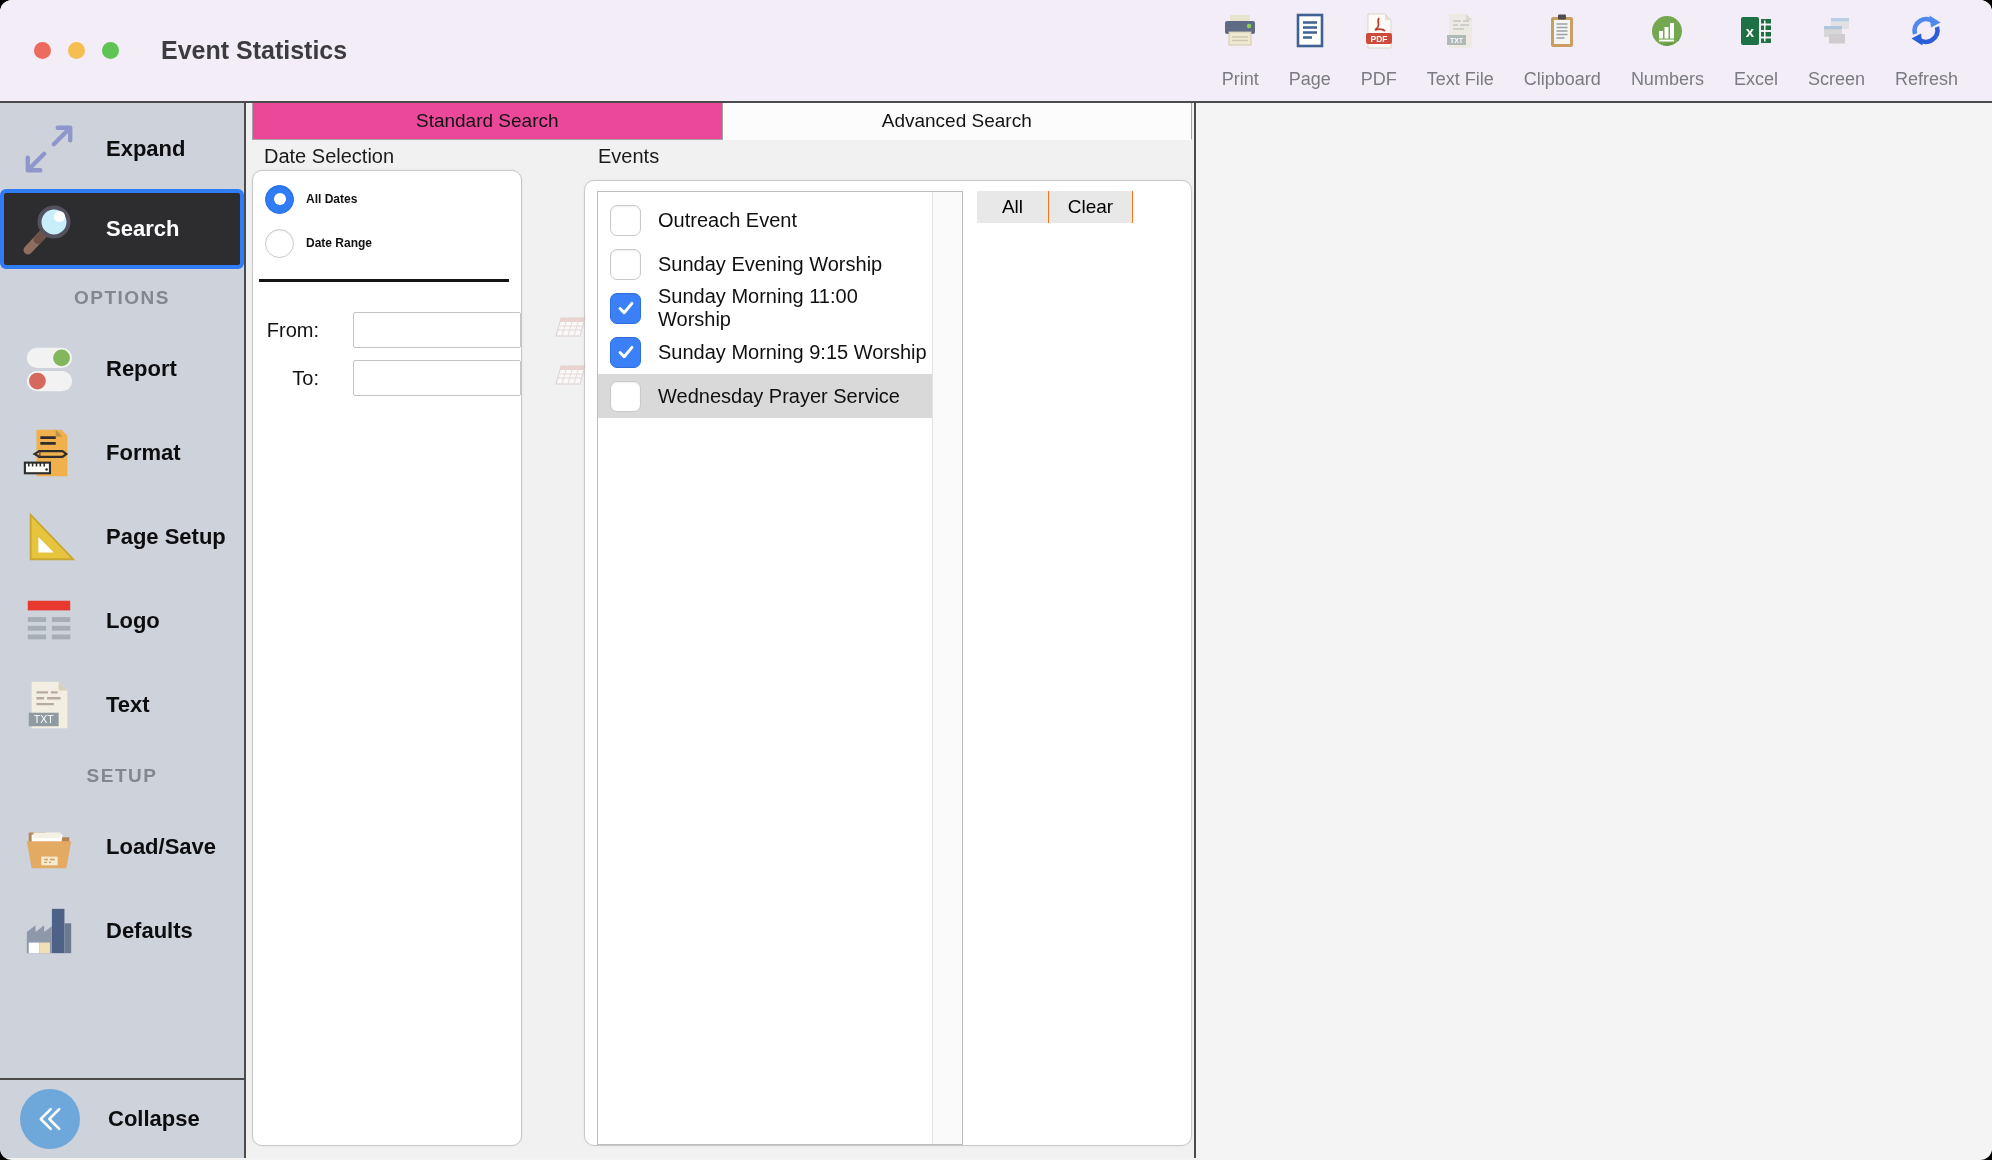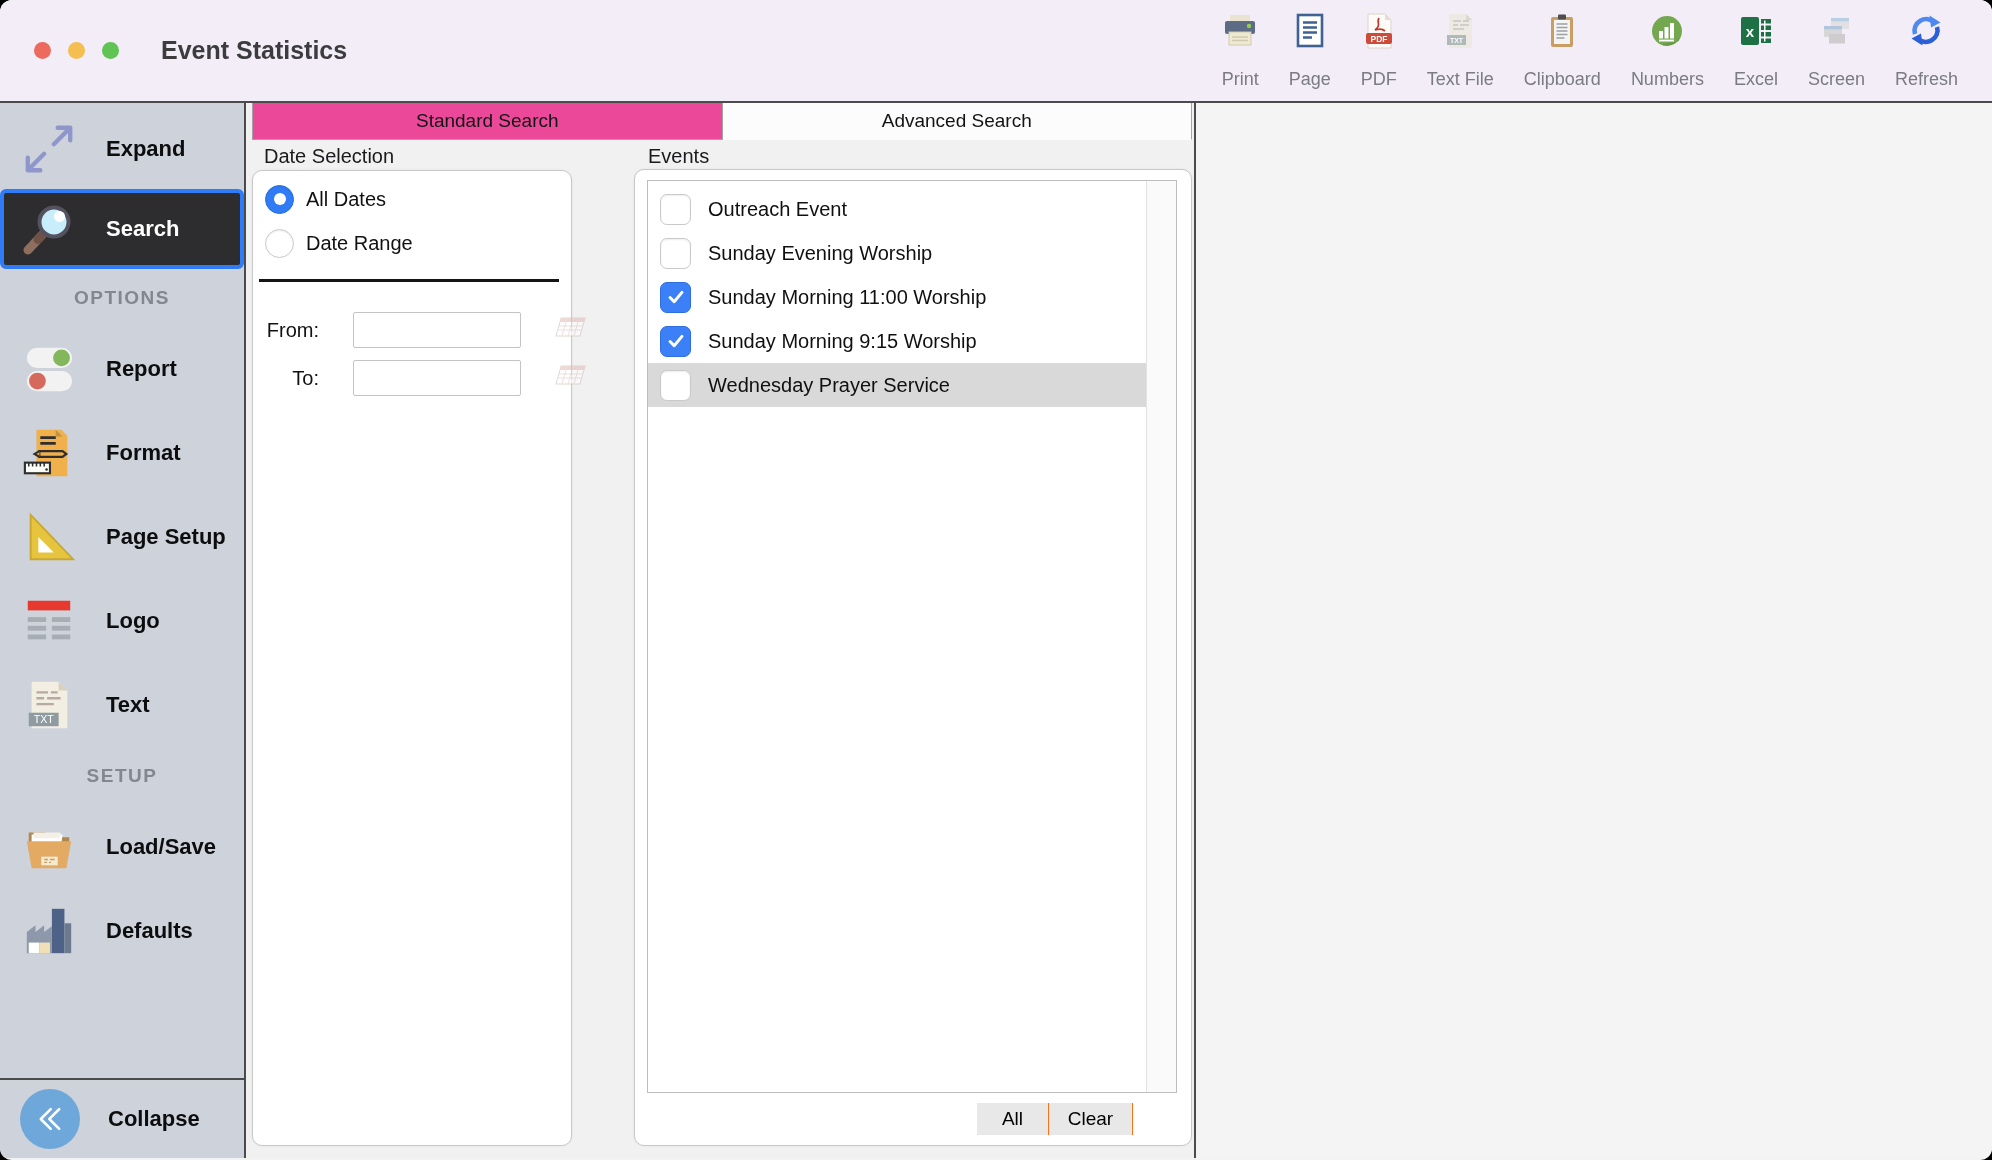--- a/index.html
+++ b/index.html
@@ -36,38 +36,38 @@
   .main { width:950px; display:flex; flex-direction:column; background:#f2f1f1; padding:0 2px 0 6px; }
   .tabbar { height:37px; display:flex; }
   .tab { flex:1; display:flex; align-items:center; justify-content:center; font-size:19px; color:#131315; background:#ec4899; border:1px solid #a3a3a3; border-top:none; cursor:default; }
   .tab + .tab { border-left:none; }
   .tab.active { background:#fcfcfc; border-bottom-color:transparent; }
   .content { flex:1; display:flex; padding:2px 0 12px 0; min-height:0; }
   .group-label { height:26px; font-size:20px; color:#1a1a1c; display:flex; align-items:flex-end; }
   .panel { background:#fff; border:1px solid #c8c8c8; border-radius:10px; box-shadow:0 0 3px rgba(0,0,0,.06); }
 
   
-  .col-date { width:320px; display:flex; flex-direction:column; }
+  .col-date { width:270px; display:flex; flex-direction:column; }
   .col-date .group-label { padding-left:12px; }
   .date-panel { flex:1; margin-top:2px; padding:6px 8px 0 4px; display:flex; flex-direction:column; }
   .radio-row { height:44px; display:flex; align-items:center; gap:12px; padding-left:8px; }
   .radio { width:29px; height:29px; border-radius:50%; background:#fff; border:1px solid #c9c9c9; box-shadow:inset 0 1px 2px rgba(0,0,0,.08); flex:0 0 29px; position:relative; }
   .radio.on { background:#2f7cf6; border-color:#2a6fdd; }
   .radio.on::after { content:""; position:absolute; left:50%; top:50%; width:12px; height:12px; margin:-6px 0 0 -6px; border-radius:50%; background:#fff; }
-  .radio-label { font-size:20px; color:#111; }
+  .radio-label { font-size:12px; color:#111;font-weight:bold; }
   .date-hr { height:3px; background:#151515; margin:14px 4px 30px 2px; }
   .field-row { display:flex; align-items:center; margin-bottom:12px;gap:26px; }
   .field-label { width:62px; text-align:right; font-size:20px; color:#111; flex:0 0 62px; }
   .field-input { width:168px; height:36px; margin-left:8px; border:1px solid #c4c4c4; border-radius:2px; background:#fff; font-size:18px; padding:0 6px; outline:none; }
   .cal-btn { margin-left:6px; opacity:.55; }
 
   
   .col-events { flex:1; margin-left:22px; display:flex; flex-direction:column;padding-left:40px; }
   .col-events .group-label { padding-left:14px; }
-  .events-panel { flex:1; margin-top:1px; display:flex; flex-direction:column; min-height:0; }
+  .events-panel { flex:1; margin-top:12px; display:flex; flex-direction:row; min-height:0; }
   .listbox { flex:1; margin:10px 14px 0 12px; border:1px solid #bdbdbd; background:#fff; position:relative; overflow:hidden; }
   .list-rows { position:absolute; left:0; top:6px; right:30px; }
   .event-row { height:44px; display:flex; align-items:center; padding-left:12px; gap:17px; }
   .event-row.highlighted { background:#d9d9d9; }
   .checkbox { width:31px; height:31px; border-radius:7px; background:#fff; border:1px solid #c9c9c9; box-shadow:inset 0 1px 2px rgba(0,0,0,.07); flex:0 0 31px; display:flex; align-items:center; justify-content:center; }
   .checkbox.checked { background:#3b80f6; border-color:#2f6fdd; box-shadow:none; }
   .checkbox svg { display:none; }
   .checkbox.checked svg { display:block; }
   .event-label { font-size:20px; color:#101012; }
   .scroll-track { position:absolute; right:0; top:0; bottom:0; width:30px; background:#fafafa; border-left:1px solid #e2e2e2; }

